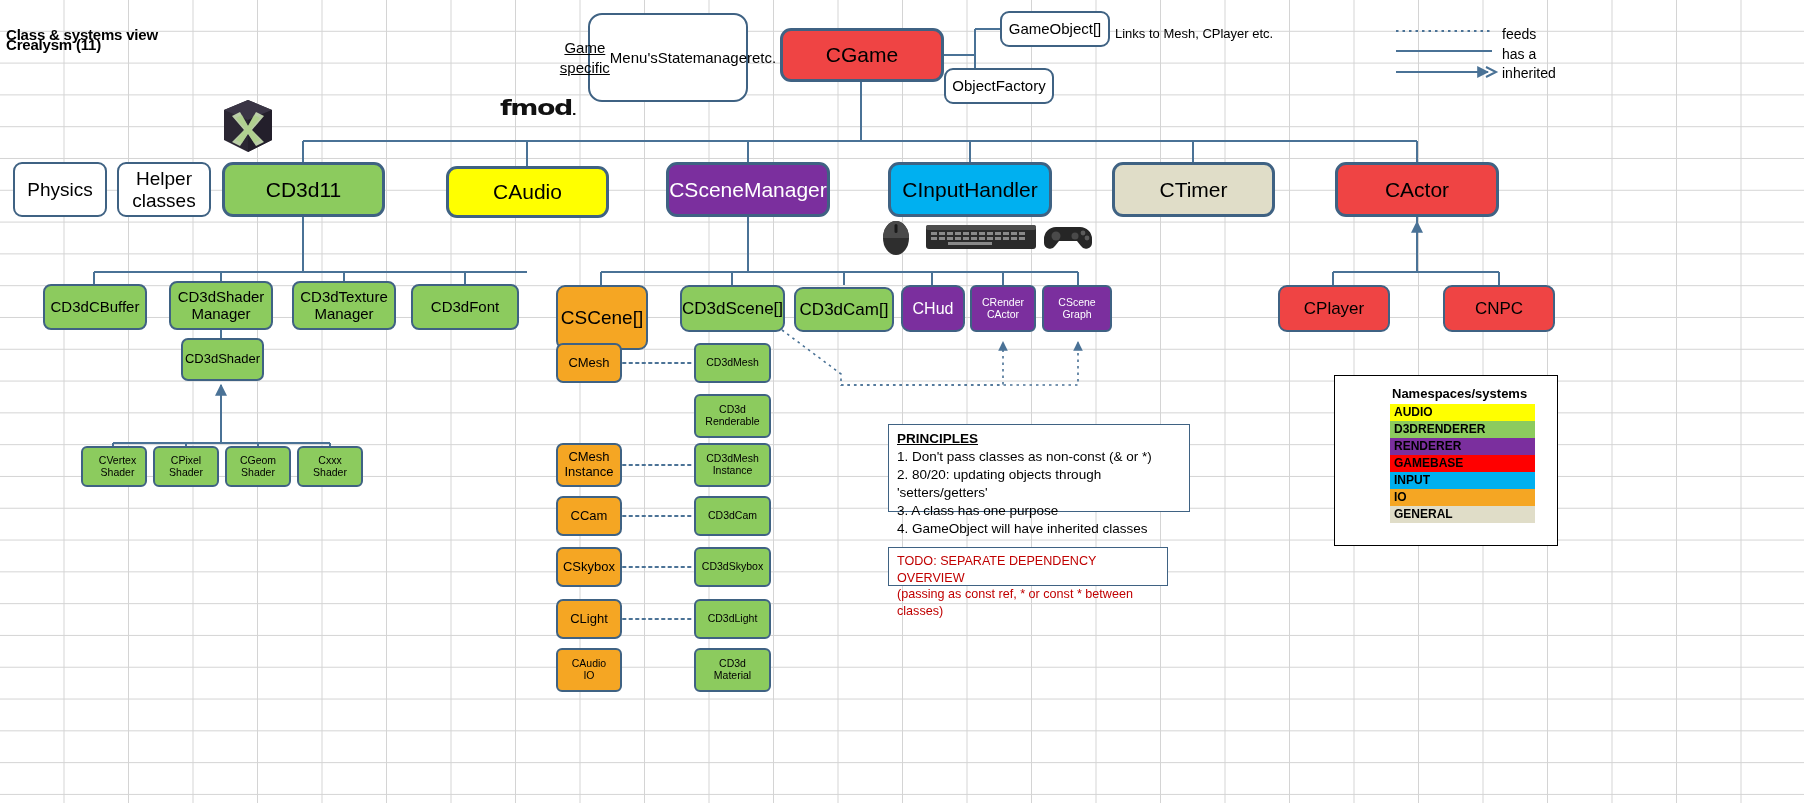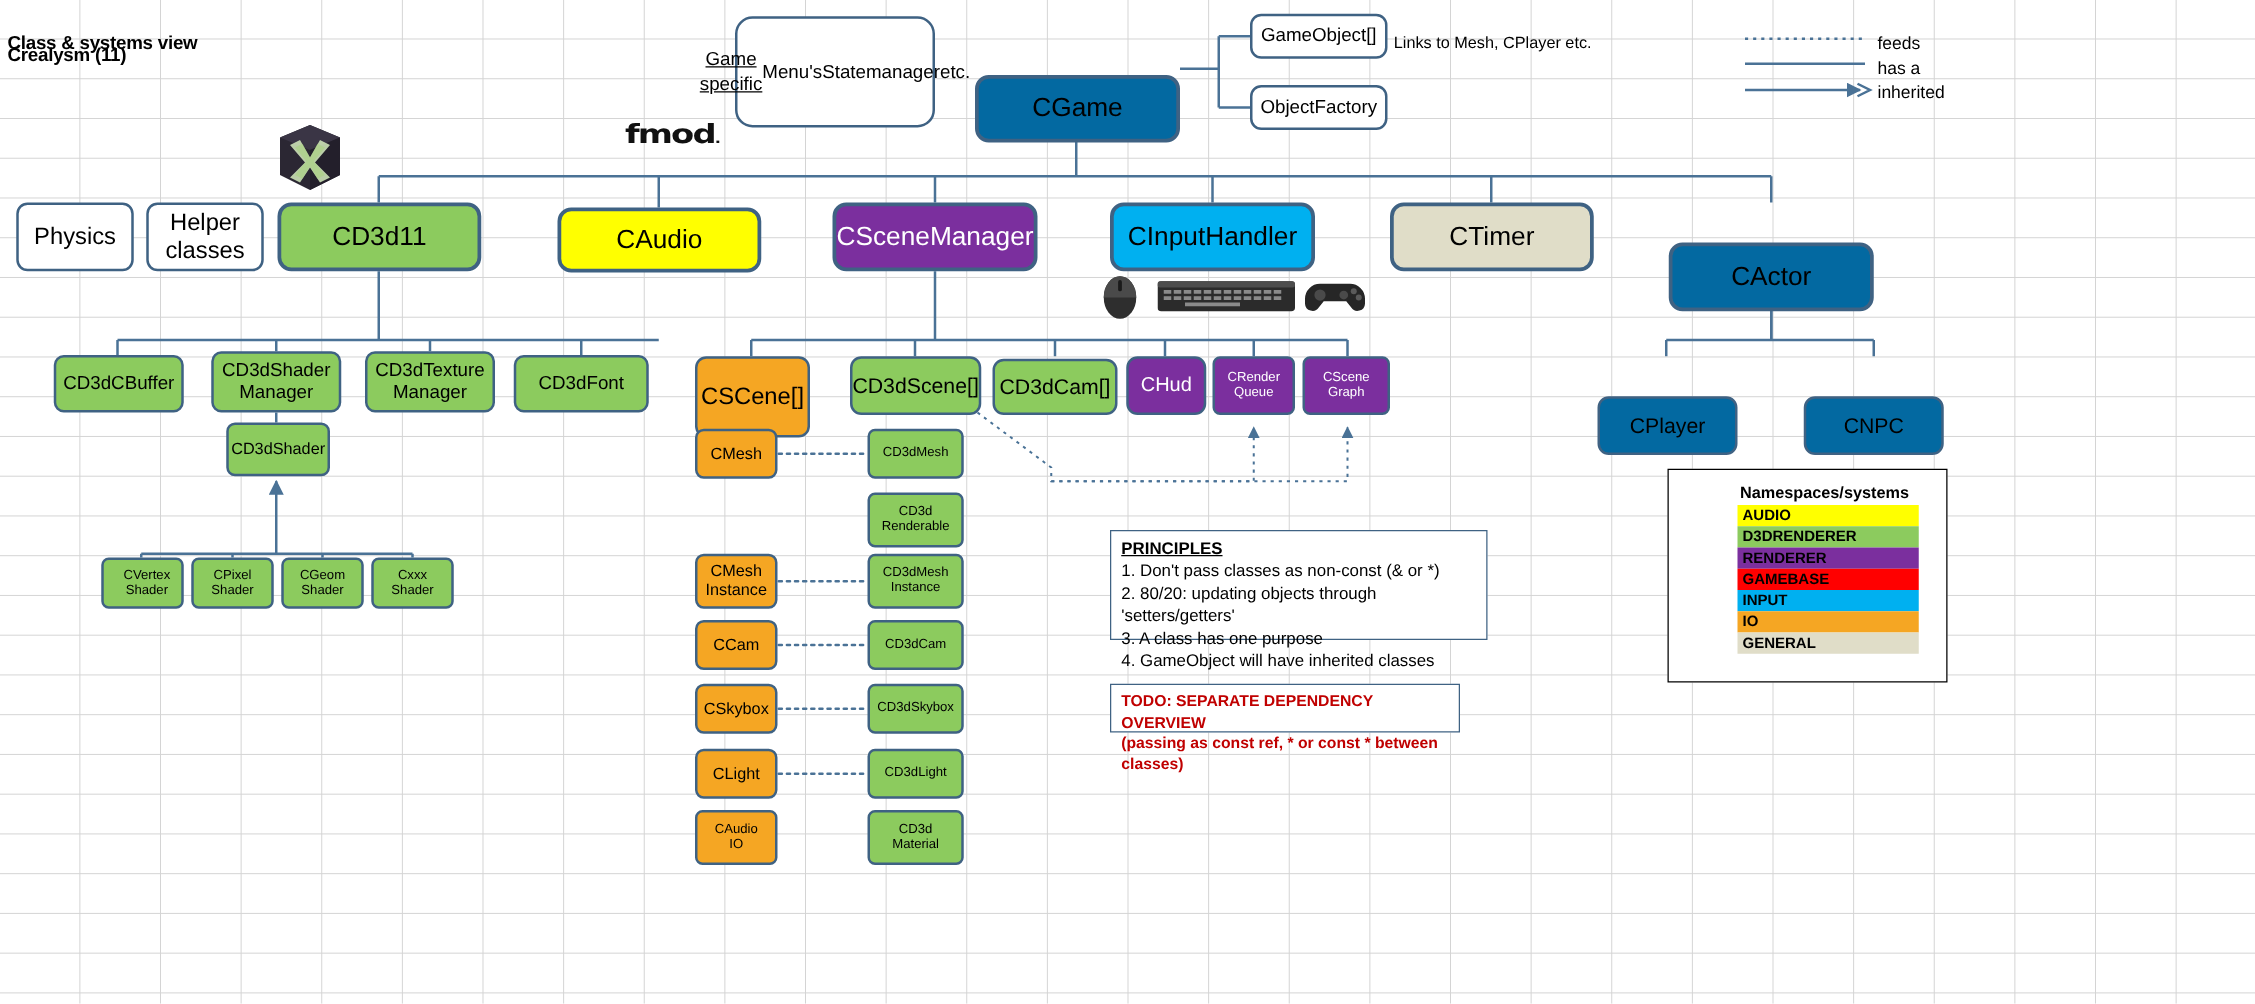--- a/index.html
+++ b/index.html
@@ -37,41 +37,41 @@
   .node.med{font-size:15px;border-radius:8px;}
   .node.tiny{font-size:10.5px;border-radius:6px;border-width:2px;}
   .node.big{font-size:21px;border-radius:11px;border-width:3px;}
 
   .plain{background:#ffffff;}
   .green{background:#8ccb5e;}
   .yellow{background:#ffff00;}
   .purple{background:#7b2f9e;color:#000;}
   .blue{background:#00b0f0;}
   .tan{background:#e0ddc8;}
-  .red{background:#0369a1;margin-top:32px;}
+  .red{background:#ef4444;}
   .orange{background:#f5a623;}
 
   .callout{
     position:absolute;box-sizing:border-box;
     border:2px solid #3f6283;border-radius:14px;background:#fff;
     display:flex;flex-direction:row;align-items:center;justify-content:center;
     font-size:15px;line-height:1.28;text-align:center;padding:4px 8px;
   }
   .callout .u{text-decoration:underline;}
 
   .plaintext{position:absolute;font-size:13px;white-space:nowrap;}
 
   .legend-row{position:absolute;font-size:14px;white-space:nowrap;}
 
   .textbox{
     position:absolute;box-sizing:border-box;
     border:1.4px solid #3f6283;background:#fff;
     font-size:13.5px;line-height:1.33;padding:5px 8px 6px 8px;
   }
-  .todo{color:#c00000;font-weight:bold;font-size:12.6px;line-height:1.32;}
+  .todo{color:#c00000;font-weight:normal;font-size:12.6px;line-height:1.32;}
 
   .nsbox{
     position:absolute;box-sizing:border-box;
     border:1.4px solid #000;background:#fff;
     padding:10px 0 8px 0;
   }
   .ns-title{font-size:13px;font-weight:bold;padding-left:57px;margin-bottom:3px;}
   .ns-item{font-size:12px;font-weight:bold;height:17px;line-height:17px;
            margin-left:55px;width:145px;padding-left:4px;box-sizing:border-box;}
 
@@ -169,21 +169,21 @@
   <div class="callout" style="left:588px;top:13px;width:160px;height:89px;">
     <div class="u">Game specific</div>
     <div>Menu's</div>
     <div>Statemanager</div>
     <div>etc.</div>
   </div>
 
   <div class="node big red" style="left:780px;top:28px;width:164px;height:54px;">CGame</div>
 
   <div class="node" style="left:1000px;top:11px;width:110px;height:36px;font-size:15px;">GameObject[]</div>
-  <div class="node" style="left:1000px;top:68px;width:110px;height:36px;font-size:15px;">ObjectFactory</div>
+  <div class="node" style="left:944px;top:68px;width:110px;height:36px;font-size:15px;">ObjectFactory</div>
 
   <div class="plaintext" style="left:1115px;top:26px;">Links to Mesh, CPlayer etc.</div>
 
   <div>
     <svg class="legend-row" style="left:1396px;top:26px;width:100px;height:10px;">
       <line x1="0" y1="5" x2="96" y2="5" stroke="#4a7296" stroke-width="2" stroke-dasharray="2.5 4"></line>
     </svg>
     <div class="legend-row" style="left:1502px;top:26px;">feeds</div>
   </div>
   <div>
@@ -282,21 +282,21 @@
   <div class="node tiny green" style="left:225px;top:446px;width:66px;height:41px;white-space:pre-line;">CGeom
 Shader</div>
   <div class="node tiny green" style="left:297px;top:446px;width:66px;height:41px;white-space:pre-line;">Cxxx
 Shader</div>
 
   <div class="node orange" style="left:556px;top:285px;width:92px;height:65px;font-size:19px;">CSCene[]</div>
   <div class="node green" style="left:680px;top:285px;width:105px;height:47px;font-size:17px;">CD3dScene[]</div>
   <div class="node green" style="left:794px;top:287px;width:100px;height:45px;font-size:17px;">CD3dCam[]</div>
   <div class="node purple" style="left:901px;top:285px;width:64px;height:47px;font-size:16px;color:#fff;">CHud</div>
   <div class="node tiny purple" style="left:970px;top:285px;width:66px;height:47px;white-space:pre-line;color:#fff;">CRender
-Queue</div>
+CActor</div>
   <div class="node tiny purple" style="left:1042px;top:285px;width:70px;height:47px;white-space:pre-line;color:#fff;">CScene
 Graph</div>
 
   <div class="node small orange" style="left:556px;top:343px;width:66px;height:40px;white-space:pre-line;">CMesh</div>
   <div class="node small orange" style="left:556px;top:443px;width:66px;height:44px;white-space:pre-line;">CMesh
 Instance</div>
   <div class="node small orange" style="left:556px;top:496px;width:66px;height:40px;white-space:pre-line;">CCam</div>
   <div class="node small orange" style="left:556px;top:547px;width:66px;height:40px;white-space:pre-line;">CSkybox</div>
   <div class="node small orange" style="left:556px;top:599px;width:66px;height:40px;white-space:pre-line;">CLight</div>
   <div class="node tiny orange" style="left:556px;top:648px;width:66px;height:44px;white-space:pre-line;">CAudio

